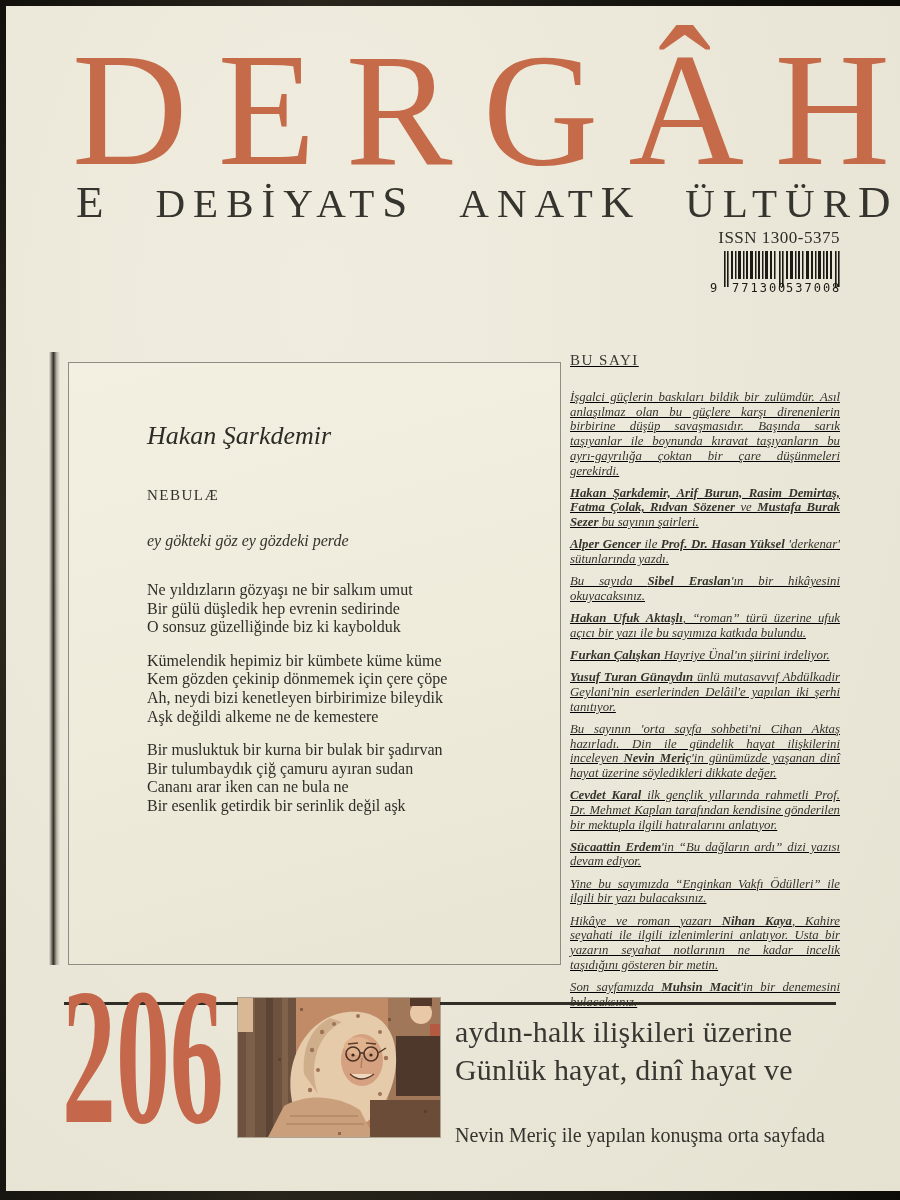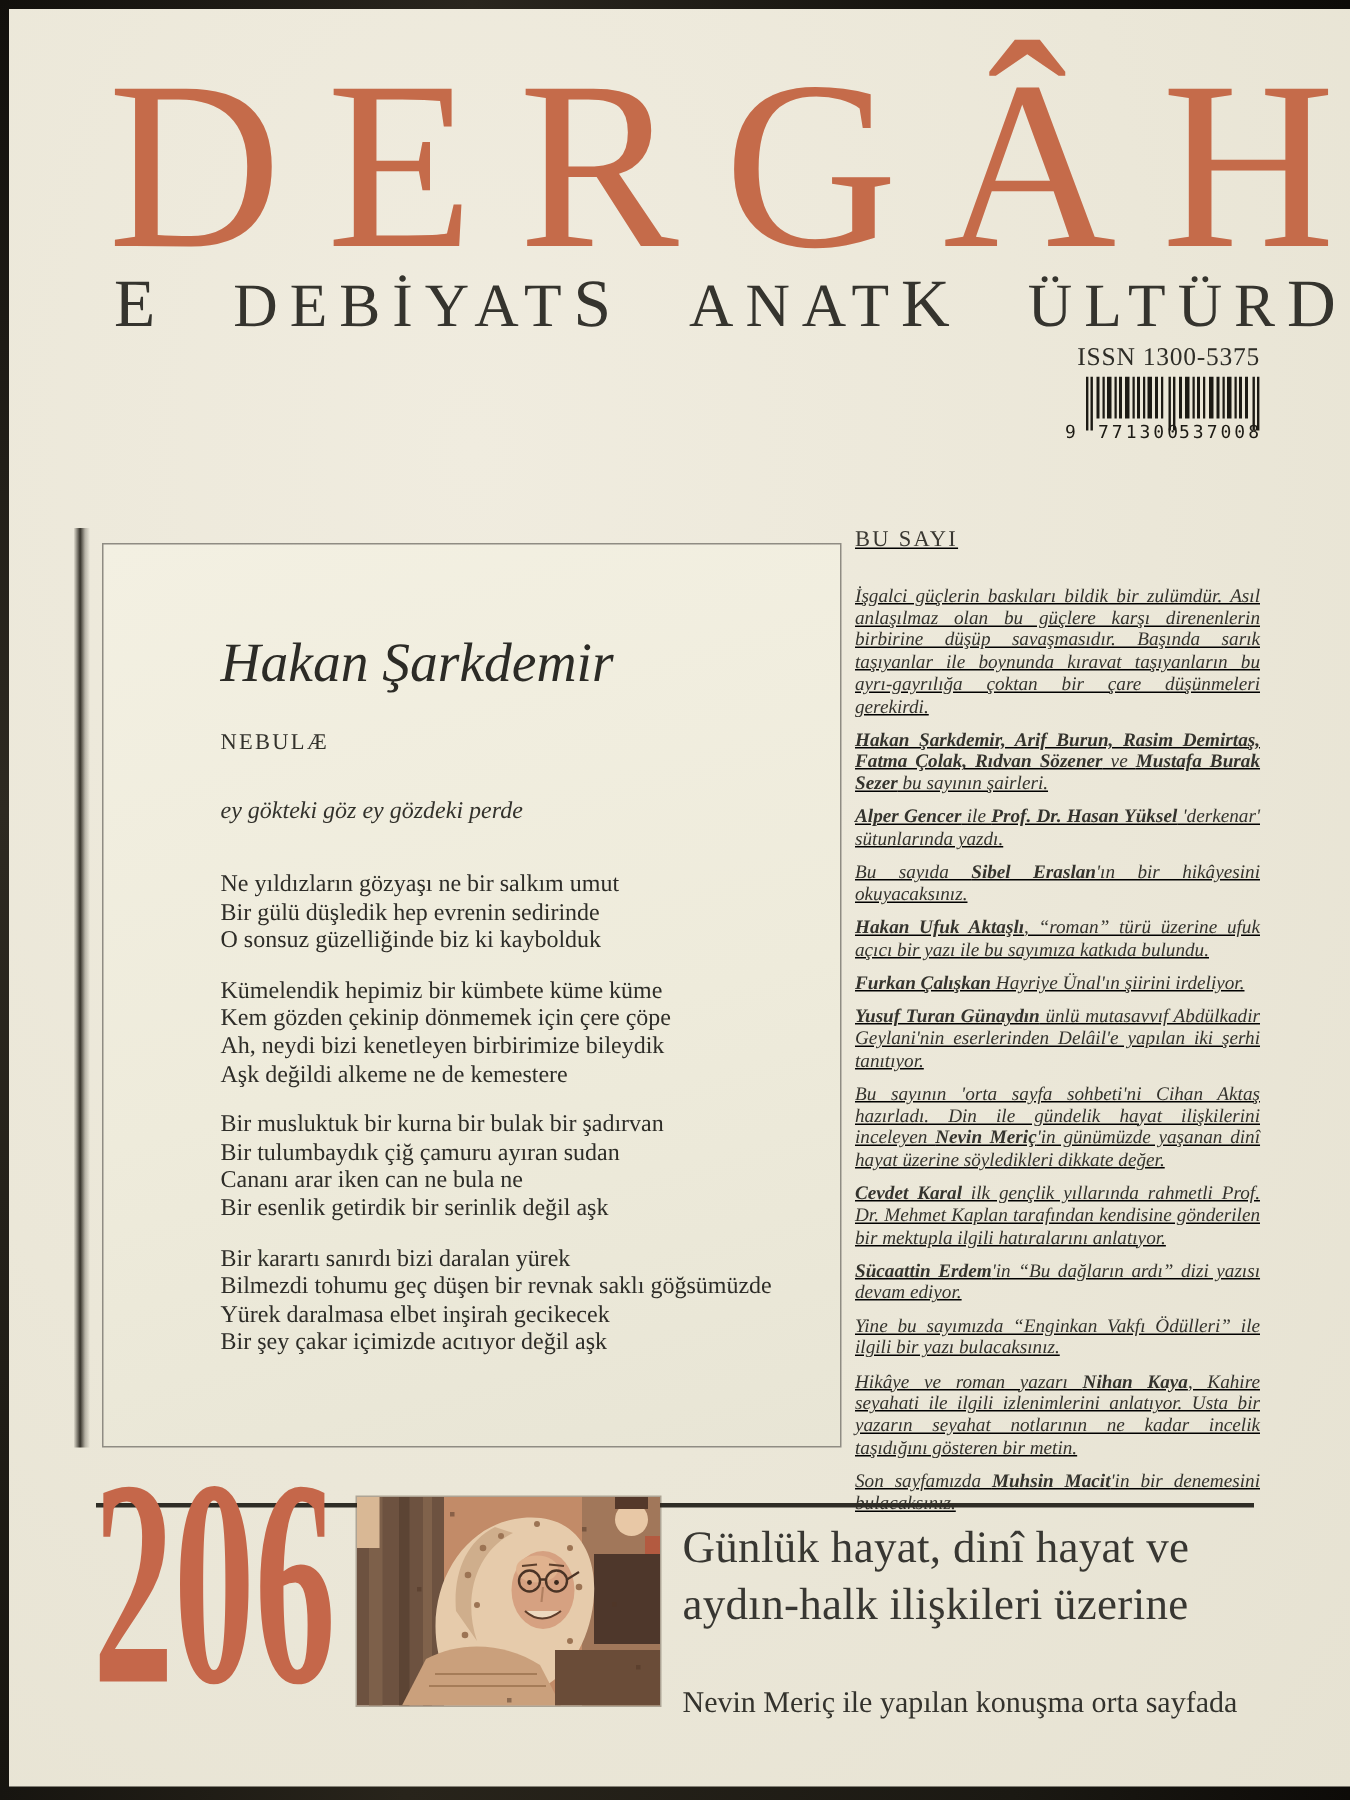--- a/index.html
+++ b/index.html
@@ -35,21 +35,21 @@
   .bc-digit{position:absolute;font-family:"DejaVu Sans Mono",monospace;
             font-size:12px;color:#1c1a14;top:30px;}
   .bc-lead{left:0;}
   .bc-g1{left:22px;width:46px;text-align:center;letter-spacing:2px;}
   .bc-g2{left:76px;width:39px;text-align:right;letter-spacing:2px;}
 
   
   .poem-box{position:absolute;left:68px;top:362px;width:491px;height:601px;
             border:1px solid #8f8c83;
             background:linear-gradient(165deg,#f3f0e2 0%,#eeebdb 55%,#e8e5d5 100%);}
-  .poem-author{position:absolute;left:78px;top:58px;font-style:italic;font-size:37px;color:#2c2b26;}
+  .poem-author{position:absolute;left:78px;top:58px;font-style:italic;font-size:26px;color:#2c2b26;}
   .poem-title{position:absolute;left:78px;top:124px;font-size:15px;letter-spacing:1.5px;color:#33322c;}
   .poem-epigraph{position:absolute;left:78px;top:169px;font-style:italic;font-size:16px;color:#33322c;}
   .poem-stanzas{position:absolute;left:78px;top:203px;}
   .stanza{margin:15px 0 15px 0;}
   .poem-line{font-size:16px;line-height:18.6px;color:#2e2d28;white-space:nowrap;}
 
   
   .toc{position:absolute;left:570px;top:352px;width:270px;text-decoration:underline;}
   .toc-header{font-size:15px;letter-spacing:1.5px;color:#3a3832;margin:0 0 21px 0;}
   .toc-p{font-style:italic;font-size:12.8px;line-height:14.7px;text-align:justify;
@@ -154,26 +154,20 @@
           <div class="poem-line">Kümelendik hepimiz bir kümbete küme küme</div>
           <div class="poem-line">Kem gözden çekinip dönmemek için çere çöpe</div>
           <div class="poem-line">Ah, neydi bizi kenetleyen birbirimize bileydik</div>
           <div class="poem-line">Aşk değildi alkeme ne de kemestere</div>
         </div>
         <div class="stanza">
           <div class="poem-line">Bir musluktuk bir kurna bir bulak bir şadırvan</div>
           <div class="poem-line">Bir tulumbaydık çiğ çamuru ayıran sudan</div>
           <div class="poem-line">Cananı arar iken can ne bula ne</div>
           <div class="poem-line">Bir esenlik getirdik bir serinlik değil aşk</div>
-        </div>
-        <div class="stanza">
-          <div class="poem-line">Bir karartı sanırdı bizi daralan yürek</div>
-          <div class="poem-line">Bilmezdi tohumu geç düşen bir revnak saklı göğsümüzde</div>
-          <div class="poem-line">Yürek daralmasa elbet inşirah gecikecek</div>
-          <div class="poem-line">Bir şey çakar içimizde acıtıyor değil aşk</div>
         </div>
       </div>
   </div>
   <div class="gutter-shadow"></div>
 
   <div class="toc">
     <p class="toc-header">BU SAYI</p>
     <div>
         <p class="toc-p"><span>İşgalci güçlerin baskıları bildik bir zulümdür. Asıl anlaşılmaz olan bu güçlere karşı direnenlerin birbirine düşüp savaşmasıdır. Başında sarık taşıyanlar ile boynunda kıravat taşıyanların bu ayrı-gayrılığa çoktan bir çare düşünmeleri gerekirdi.</span></p>
         <p class="toc-p"><b>Hakan Şarkdemir, Arif Burun, Rasim Demirtaş, Fatma Çolak, Rıdvan Sözener</b><span> ve </span><b>Mustafa Burak Sezer</b><span> bu sayının şairleri.</span></p>
@@ -243,21 +237,21 @@
           <rect x="150" y="20" width="3" height="3"></rect>
         <rect x="170" y="70" width="3" height="3"></rect>
           <rect x="40" y="60" width="3" height="3"></rect>
         <rect x="100" y="134" width="3" height="3"></rect>
           <rect x="186" y="112" width="3" height="3"></rect>
       </g>
     </svg>
   </div>
 
   <div class="footer-headline">
+      <div>aydın-halk ilişkileri üzerine</div>
       <div>Günlük hayat, dinî hayat ve</div>
-      <div>aydın-halk ilişkileri üzerine</div>
     </div>
   <div class="footer-caption">Nevin Meriç ile yapılan konuşma orta sayfada</div>
 
   <div class="edge-top"></div>
   <div class="edge-left"></div>
   <div class="edge-bottom"></div>
 </div>
 
 </body></html>

